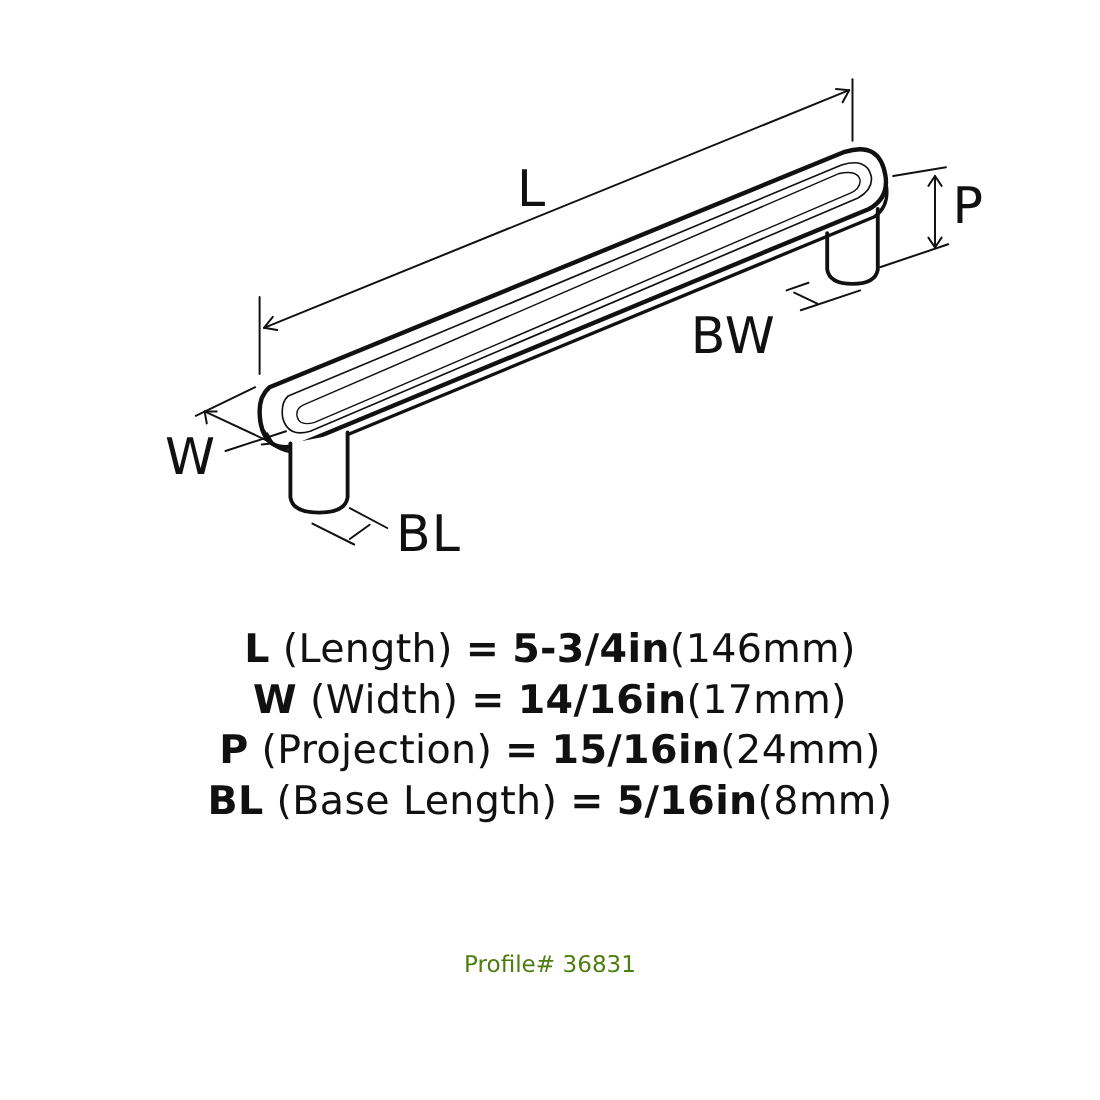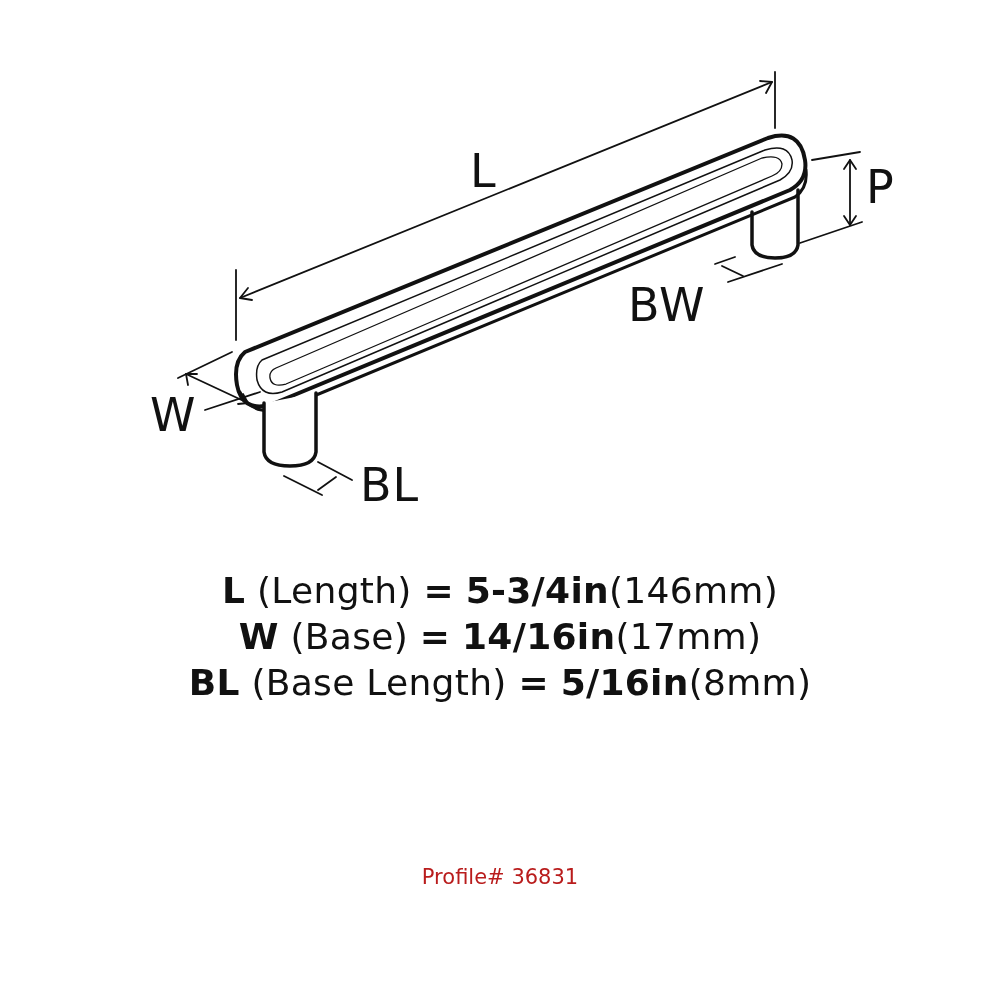--- a/index.html
+++ b/index.html
@@ -3,21 +3,21 @@
   <meta charset="utf-8">
   <style>
     html, body { margin:0; padding:0; background:#ffffff; }
     body { width:1000px; height:1000px; position:relative; overflow:hidden; font-family:"DejaVu Sans", sans-serif; color:#111; }
     #diagram { position:absolute; left:0; top:0; width:1000px; height:540px; }
     .lbl { position:absolute; font-size:46px; font-weight:500; color:#111; letter-spacing:1px; line-height:1; }
     #specs { position:absolute; left:0; top:568px; width:1000px; text-align:center; }
     .spec-line { font-size:36px; line-height:46px; height:46px; white-space:nowrap; letter-spacing:0.3px; }
     .spec-line .k { font-weight:bold; }
     .spec-line .v { font-weight:bold; }
-    #profile { position:absolute; left:0; top:865px; width:1000px; text-align:center; font-size:21px; color:#b91c1c; }
+    #profile { position:absolute; left:0; top:865px; width:1000px; text-align:center; font-size:21px; color:#4d7c0f; }
   </style>
 </head>
 <body>
 
 <div id="diagram">
   <svg width="1000" height="540" viewBox="0 0 1000 540">
     <g fill="none" stroke="#111" stroke-linecap="round" stroke-linejoin="round">
 
       <path d="M752 212 L752 245 Q754 258 775 258 Q796 258 798 245 L798 190" stroke-width="3.5" fill="#fff"></path>
 
@@ -63,20 +63,23 @@
   <div class="lbl" style="left:628px;top:282px;">BW</div>
   <div class="lbl" style="left:150px;top:392px;">W</div>
   <div class="lbl" style="left:360px;top:462px;">BL</div>
 </div>
 
 <div id="specs">
   <div class="spec-line">
     <span class="k">L</span> <span>(Length)</span> <span class="k">=</span> <span class="v">5-3/4in</span><span>(146mm)</span>
   </div>
   <div class="spec-line">
-    <span class="k">W</span> <span>(Base)</span> <span class="k">=</span> <span class="v">14/16in</span><span>(17mm)</span>
+    <span class="k">W</span> <span>(Width)</span> <span class="k">=</span> <span class="v">14/16in</span><span>(17mm)</span>
+  </div>
+  <div class="spec-line">
+    <span class="k">P</span> <span>(Projection)</span> <span class="k">=</span> <span class="v">15/16in</span><span>(24mm)</span>
   </div>
   <div class="spec-line">
     <span class="k">BL</span> <span>(Base Length)</span> <span class="k">=</span> <span class="v">5/16in</span><span>(8mm)</span>
   </div>
 </div>
 
 <div id="profile">Profile# 36831</div>
 
 </body></html>

